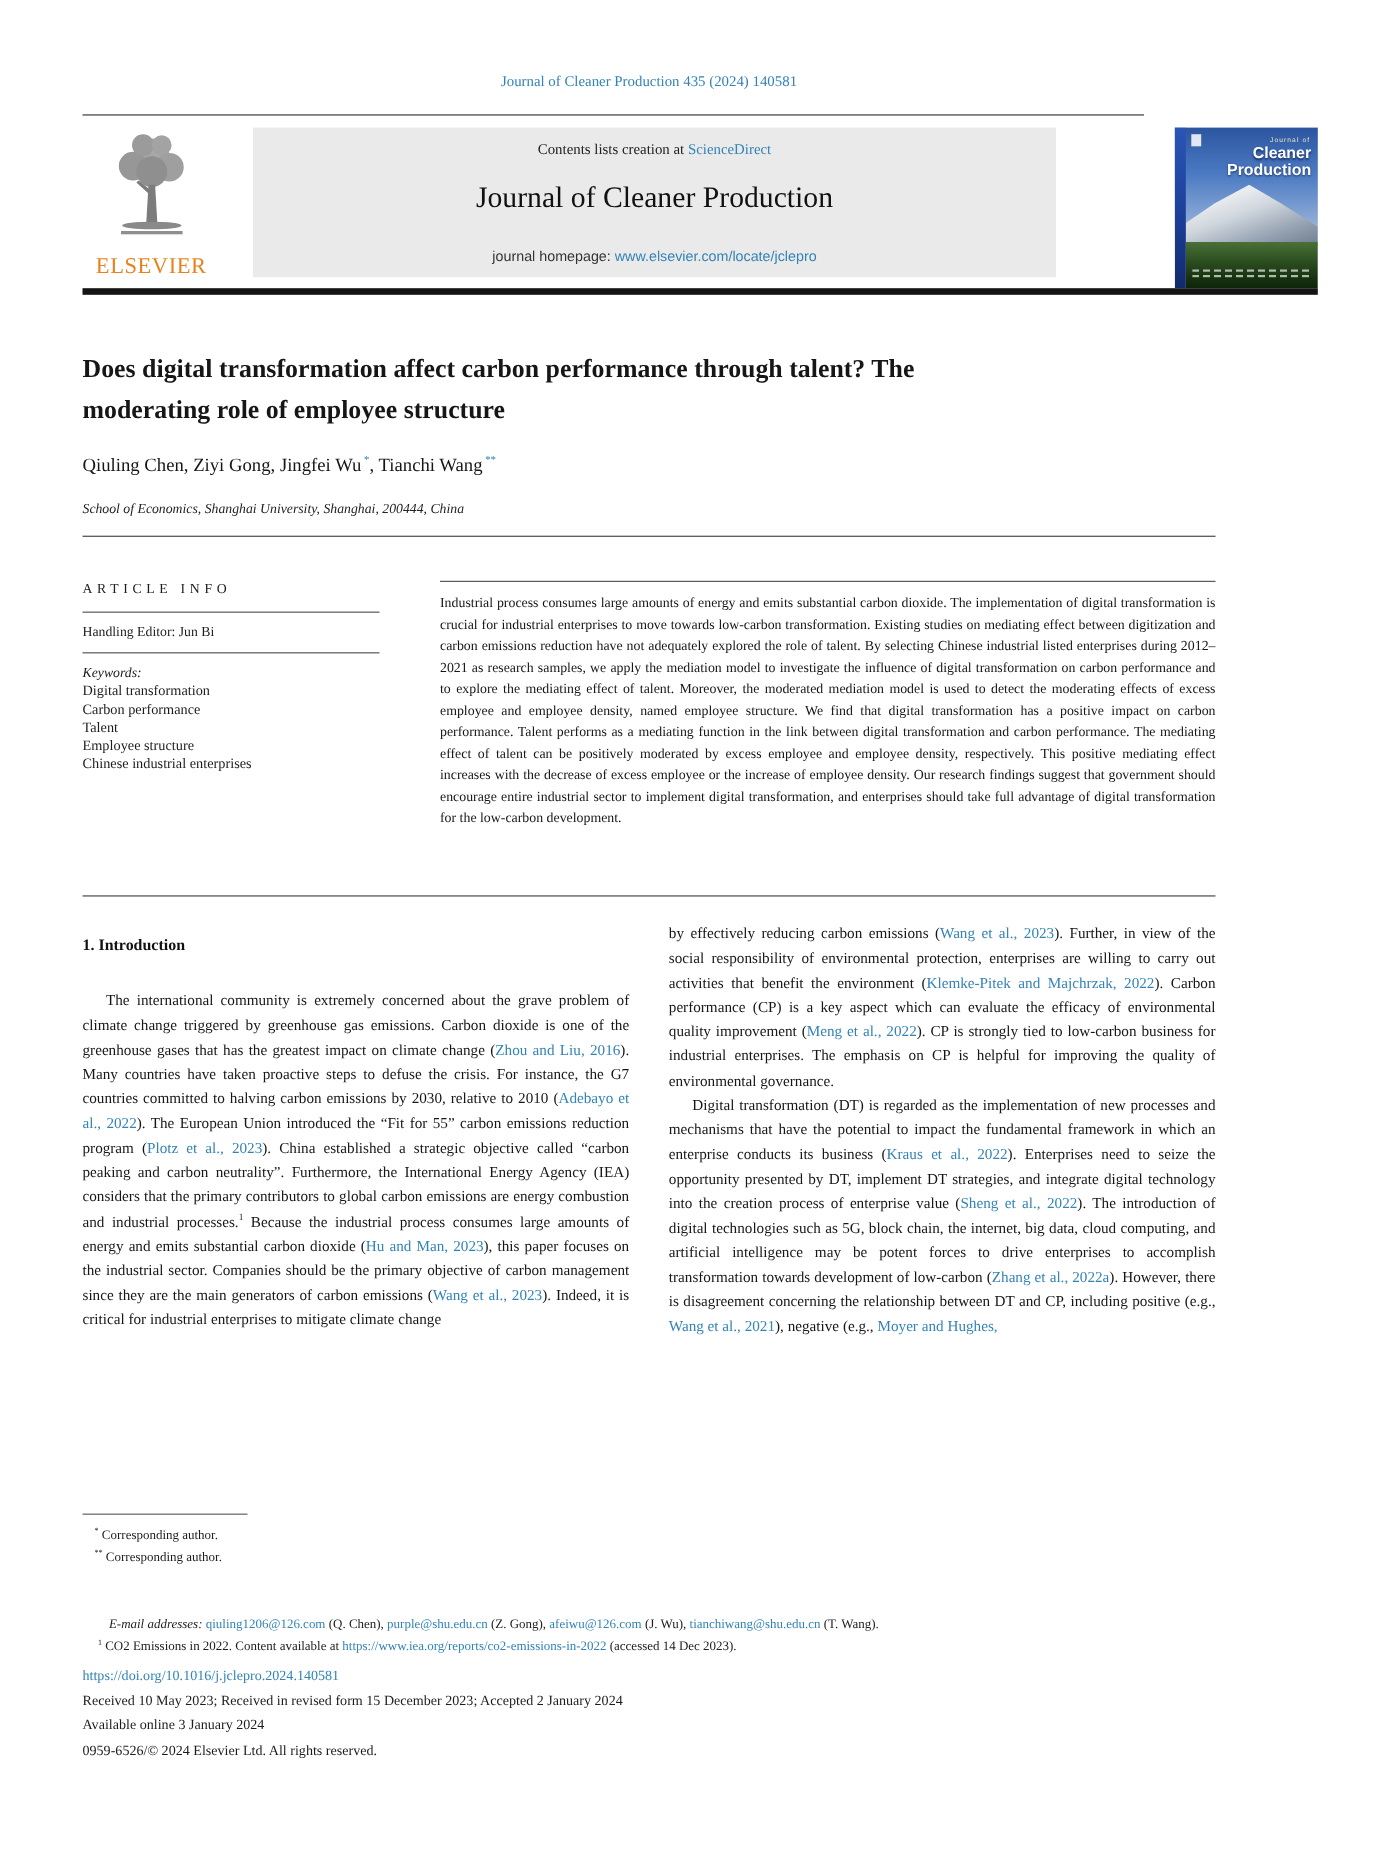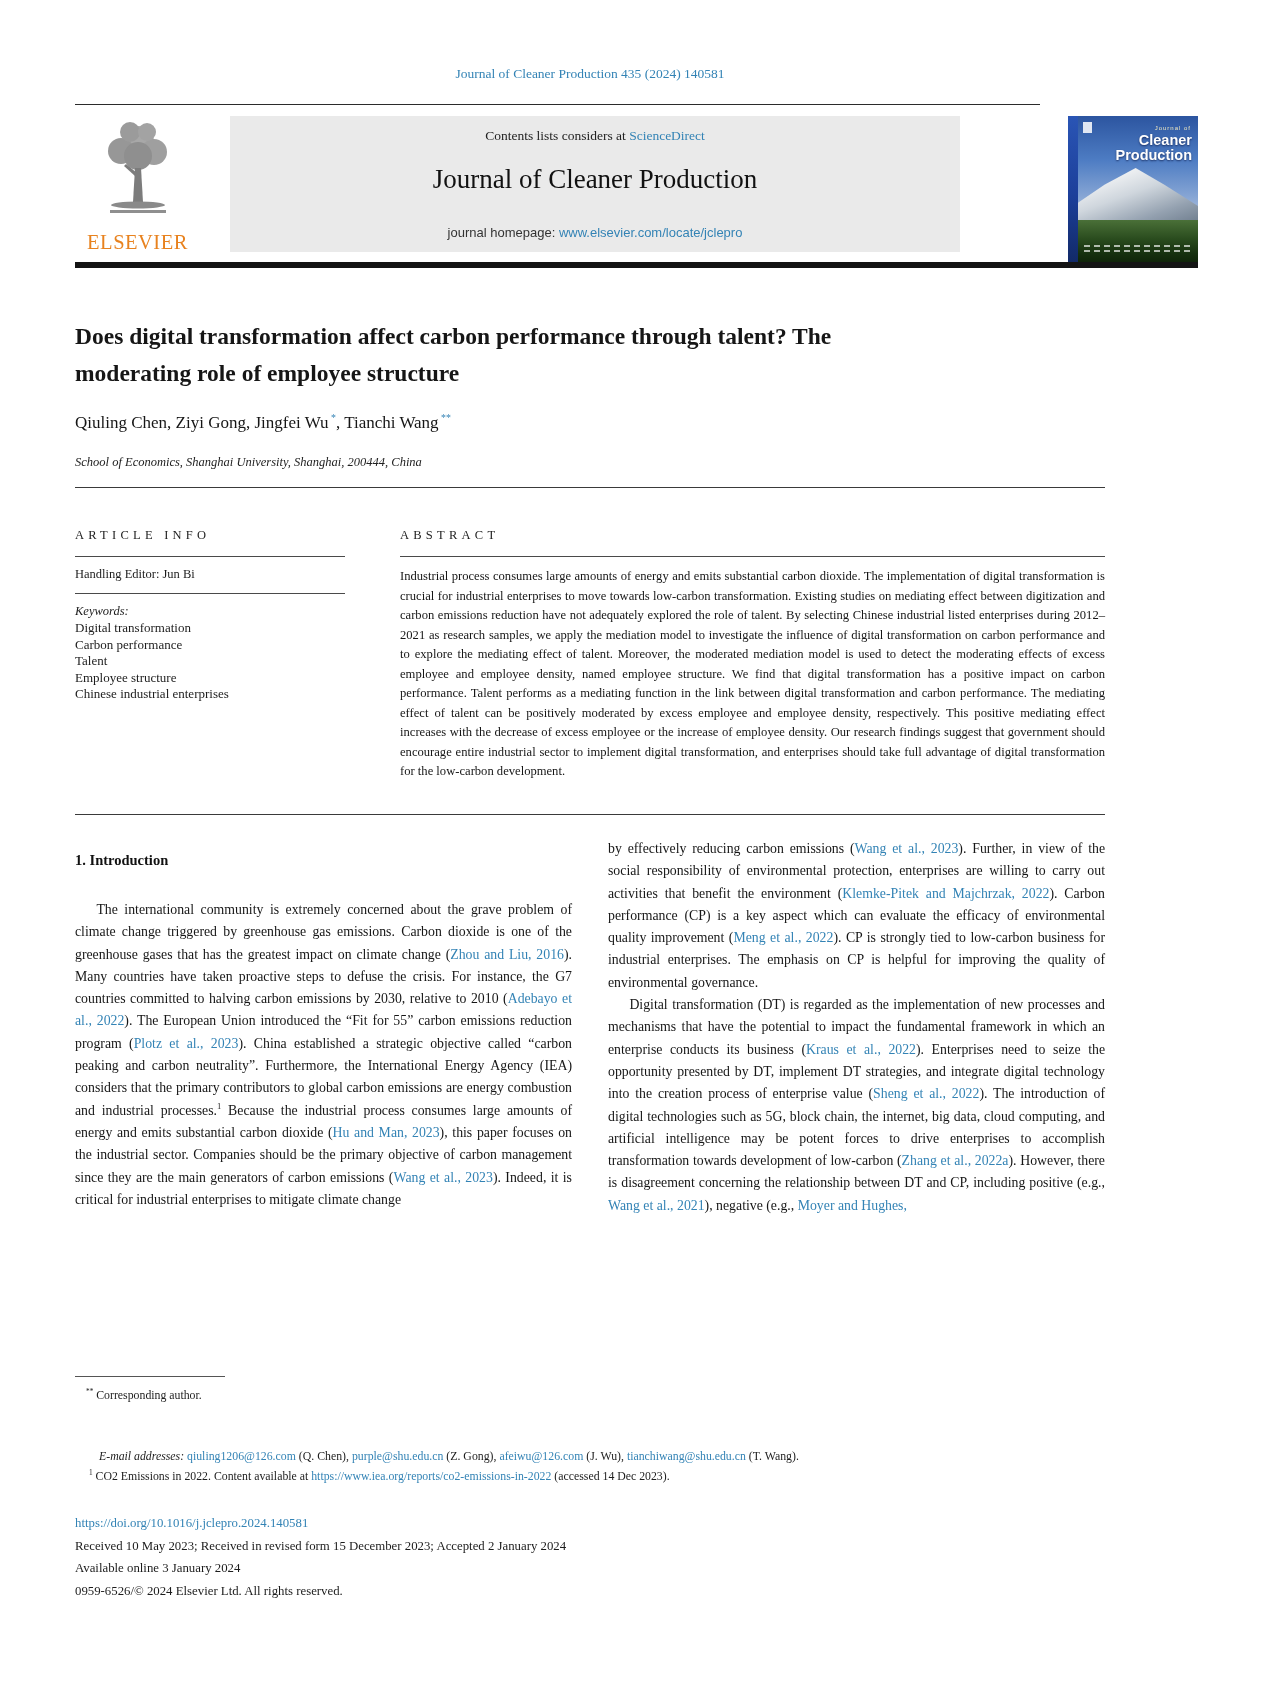--- a/index.html
+++ b/index.html
@@ -101,21 +101,21 @@
         <path d="M47 58 L36 48 L38 46 L49 55 Z" fill="#7c7c7c"></path>
         <ellipse cx="50" cy="87" rx="27" ry="3.5" fill="#8a8a8a"></ellipse>
         <rect x="22" y="92" width="56" height="3" fill="#8f8f8f"></rect>
       </g>
     </svg>
     <div class="elsevier-word">ELSEVIER</div>
   </div>
 
   <div class="header-box">
     <div class="contents-line">
-      <span>Contents lists considers at </span><a class="lnk">ScienceDirect</a>
+      <span>Contents lists creation at </span><a class="lnk">ScienceDirect</a>
     </div>
     <div class="journal-title">Journal of Cleaner Production</div>
     <div class="homepage-line">
       <span>journal homepage: </span><a class="lnk">www.elsevier.com/locate/jclepro</a>
     </div>
   </div>
 
   <div class="cover">
     <div class="cover-mountain"></div>
     <div class="cover-forest"></div>
@@ -144,39 +144,39 @@
       <hr class="thin-rule">
       <div class="kw-label">Keywords:</div>
       <div class="kw">Digital transformation</div>
       <div class="kw">Carbon performance</div>
       <div class="kw">Talent</div>
       <div class="kw">Employee structure</div>
       <div class="kw">Chinese industrial enterprises</div>
     </div>
     <div></div>
     <div>
-      <div class="sec-heading">ABSTRACT</div>
       <hr class="thin-rule">
       <div class="abstract-text">Industrial process consumes large amounts of energy and emits substantial carbon dioxide. The implementation of digital transformation is crucial for industrial enterprises to move towards low-carbon transformation. Existing studies on mediating effect between digitization and carbon emissions reduction have not adequately explored the role of talent. By selecting Chinese industrial listed enterprises during 2012–2021 as research samples, we apply the mediation model to investigate the influence of digital transformation on carbon performance and to explore the mediating effect of talent. Moreover, the moderated mediation model is used to detect the moderating effects of excess employee and employee density, named employee structure. We find that digital transformation has a positive impact on carbon performance. Talent performs as a mediating function in the link between digital transformation and carbon performance. The mediating effect of talent can be positively moderated by excess employee and employee density, respectively. This positive mediating effect increases with the decrease of excess employee or the increase of employee density. Our research findings suggest that government should encourage entire industrial sector to implement digital transformation, and enterprises should take full advantage of digital transformation for the low-carbon development.</div>
     </div>
   </div>
 
   <div class="section-rule"></div>
 
   <div class="col-left">
     <h2>1. Introduction</h2>
     <p class="body-p indent"><span>The international community is extremely concerned about the grave problem of climate change triggered by greenhouse gas emissions. Carbon dioxide is one of the greenhouse gases that has the greatest impact on climate change (</span><a class="lnk">Zhou and Liu, 2016</a><span>). Many countries have taken proactive steps to defuse the crisis. For instance, the G7 countries committed to halving carbon emissions by 2030, relative to 2010 (</span><a class="lnk">Adebayo et al., 2022</a><span>). The European Union introduced the “Fit for 55” carbon emissions reduction program (</span><a class="lnk">Plotz et al., 2023</a><span>). China established a strategic objective called “carbon peaking and carbon neutrality”. Furthermore, the International Energy Agency (IEA) considers that the primary contributors to global carbon emissions are energy combustion and industrial processes.</span><sup>1</sup><span> Because the industrial process consumes large amounts of energy and emits substantial carbon dioxide (</span><a class="lnk">Hu and Man, 2023</a><span>), this paper focuses on the industrial sector. Companies should be the primary objective of carbon management since they are the main generators of carbon emissions (</span><a class="lnk">Wang et al., 2023</a><span>). Indeed, it is critical for industrial enterprises to mitigate climate change</span></p>
   </div>
   <div class="col-right">
     <p class="body-p"><span>by effectively reducing carbon emissions (</span><a class="lnk">Wang et al., 2023</a><span>). Further, in view of the social responsibility of environmental protection, enterprises are willing to carry out activities that benefit the environment (</span><a class="lnk">Klemke-Pitek and Majchrzak, 2022</a><span>). Carbon performance (CP) is a key aspect which can evaluate the efficacy of environmental quality improvement (</span><a class="lnk">Meng et al., 2022</a><span>). CP is strongly tied to low-carbon business for industrial enterprises. The emphasis on CP is helpful for improving the quality of environmental governance.</span></p>
     <p class="body-p indent"><span>Digital transformation (DT) is regarded as the implementation of new processes and mechanisms that have the potential to impact the fundamental framework in which an enterprise conducts its business (</span><a class="lnk">Kraus et al., 2022</a><span>). Enterprises need to seize the opportunity presented by DT, implement DT strategies, and integrate digital technology into the creation process of enterprise value (</span><a class="lnk">Sheng et al., 2022</a><span>). The introduction of digital technologies such as 5G, block chain, the internet, big data, cloud computing, and artificial intelligence may be potent forces to drive enterprises to accomplish transformation towards development of low-carbon (</span><a class="lnk">Zhang et al., 2022a</a><span>). However, there is disagreement concerning the relationship between DT and CP, including positive (e.g., </span><a class="lnk">Wang et al., 2021</a><span>), negative (e.g., </span><a class="lnk">Moyer and Hughes,</a></p>
   </div>
 
   <div class="footnotes">
     <hr class="fn-rule">
+    <div class="fn star"><sup>*</sup><span> Corresponding author.</span></div>
     <div class="fn star"><sup>**</sup><span> Corresponding author.</span></div>
     <div class="fn email"><span class="it">E-mail addresses: </span><a class="lnk">qiuling1206@126.com</a><span> (Q. Chen), </span><a class="lnk">purple@shu.edu.cn</a><span> (Z. Gong), </span><a class="lnk">afeiwu@126.com</a><span> (J. Wu), </span><a class="lnk">tianchiwang@shu.edu.cn</a><span> (T. Wang).</span></div>
     <div class="fn co2"><sup>1</sup><span> CO2 Emissions in 2022. Content available at </span><a class="lnk">https://www.iea.org/reports/co2-emissions-in-2022</a><span> (accessed 14 Dec 2023).</span></div>
   </div>
 
   <div class="bottom-block">
     <div><a class="lnk">https://doi.org/10.1016/j.jclepro.2024.140581</a></div>
     <div>Received 10 May 2023; Received in revised form 15 December 2023; Accepted 2 January 2024</div>
     <div>Available online 3 January 2024</div>
     <div>0959-6526/© 2024 Elsevier Ltd. All rights reserved.</div>

